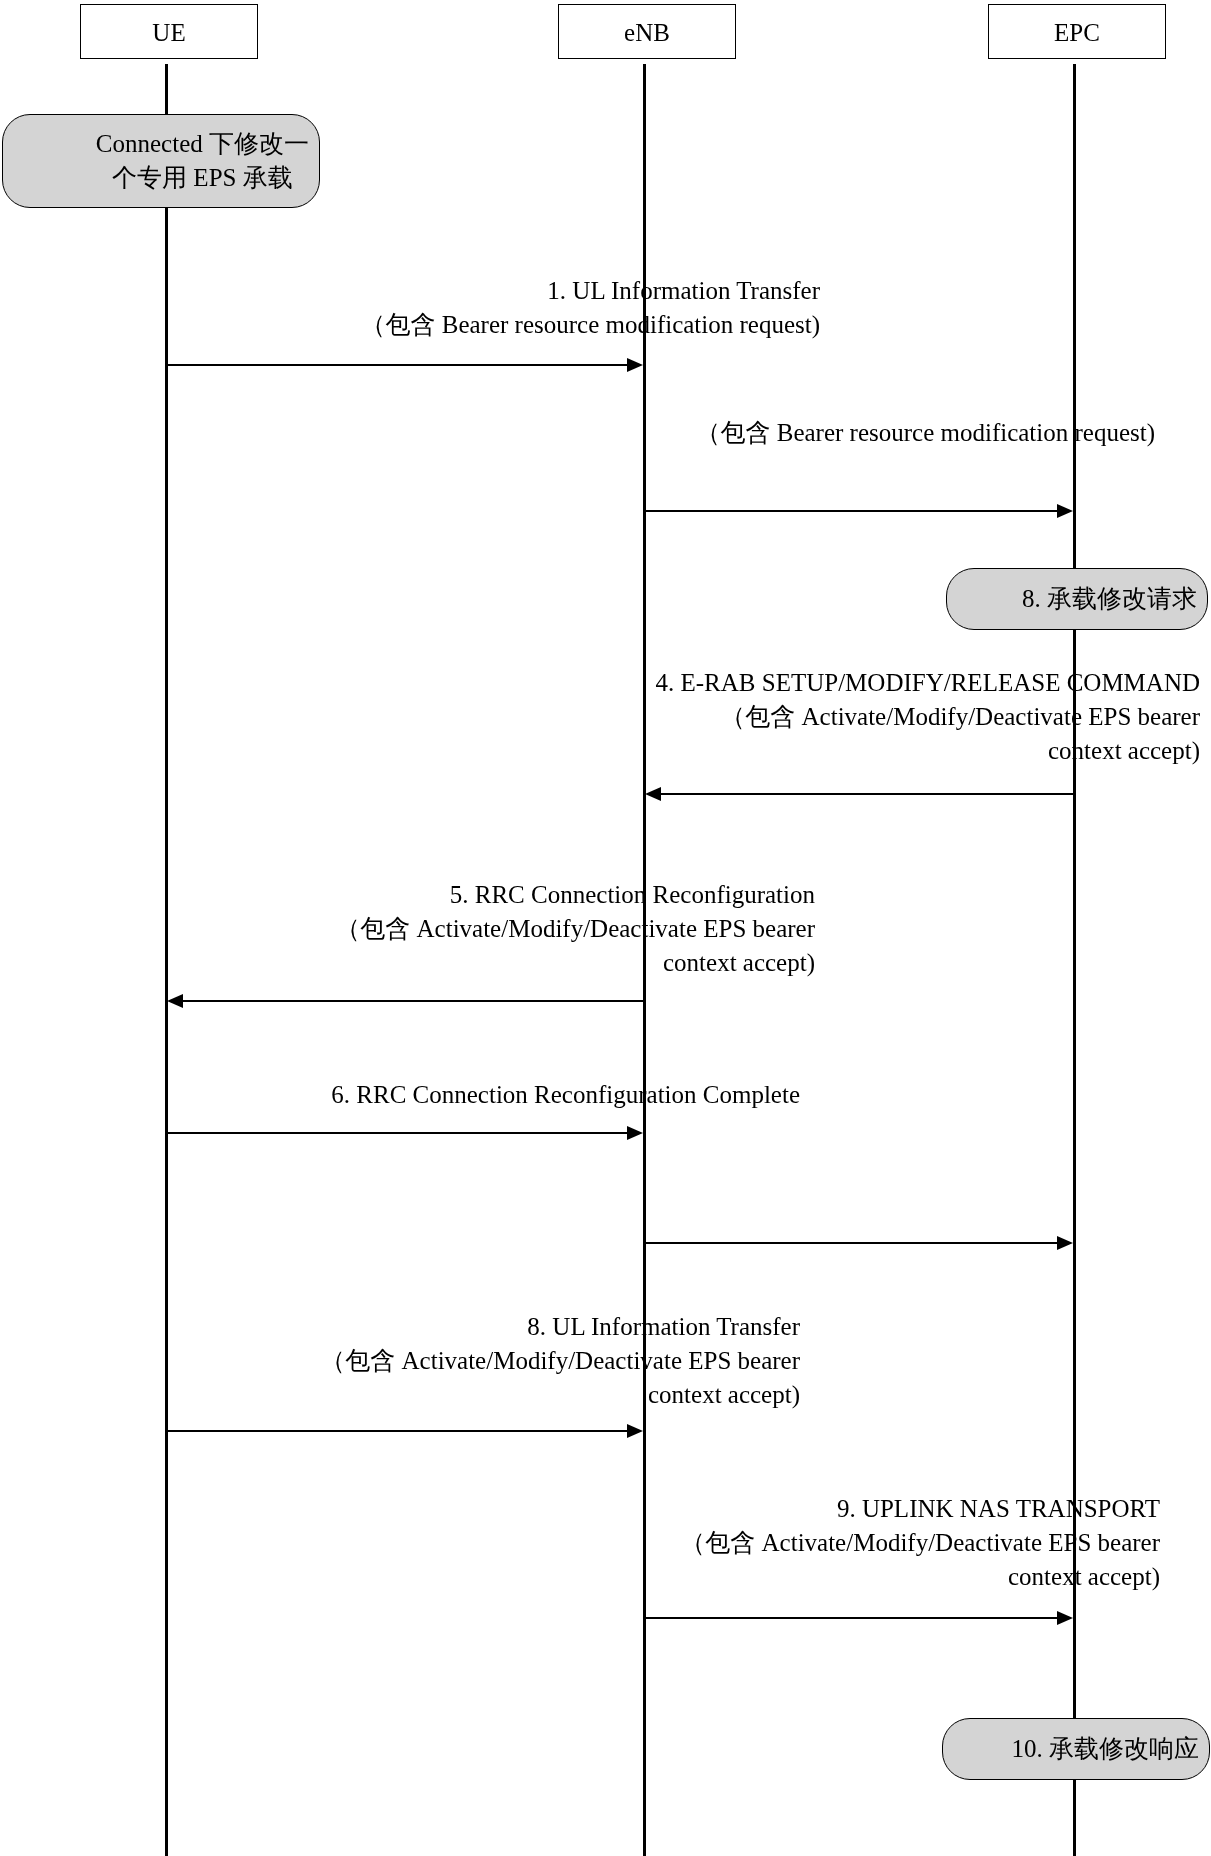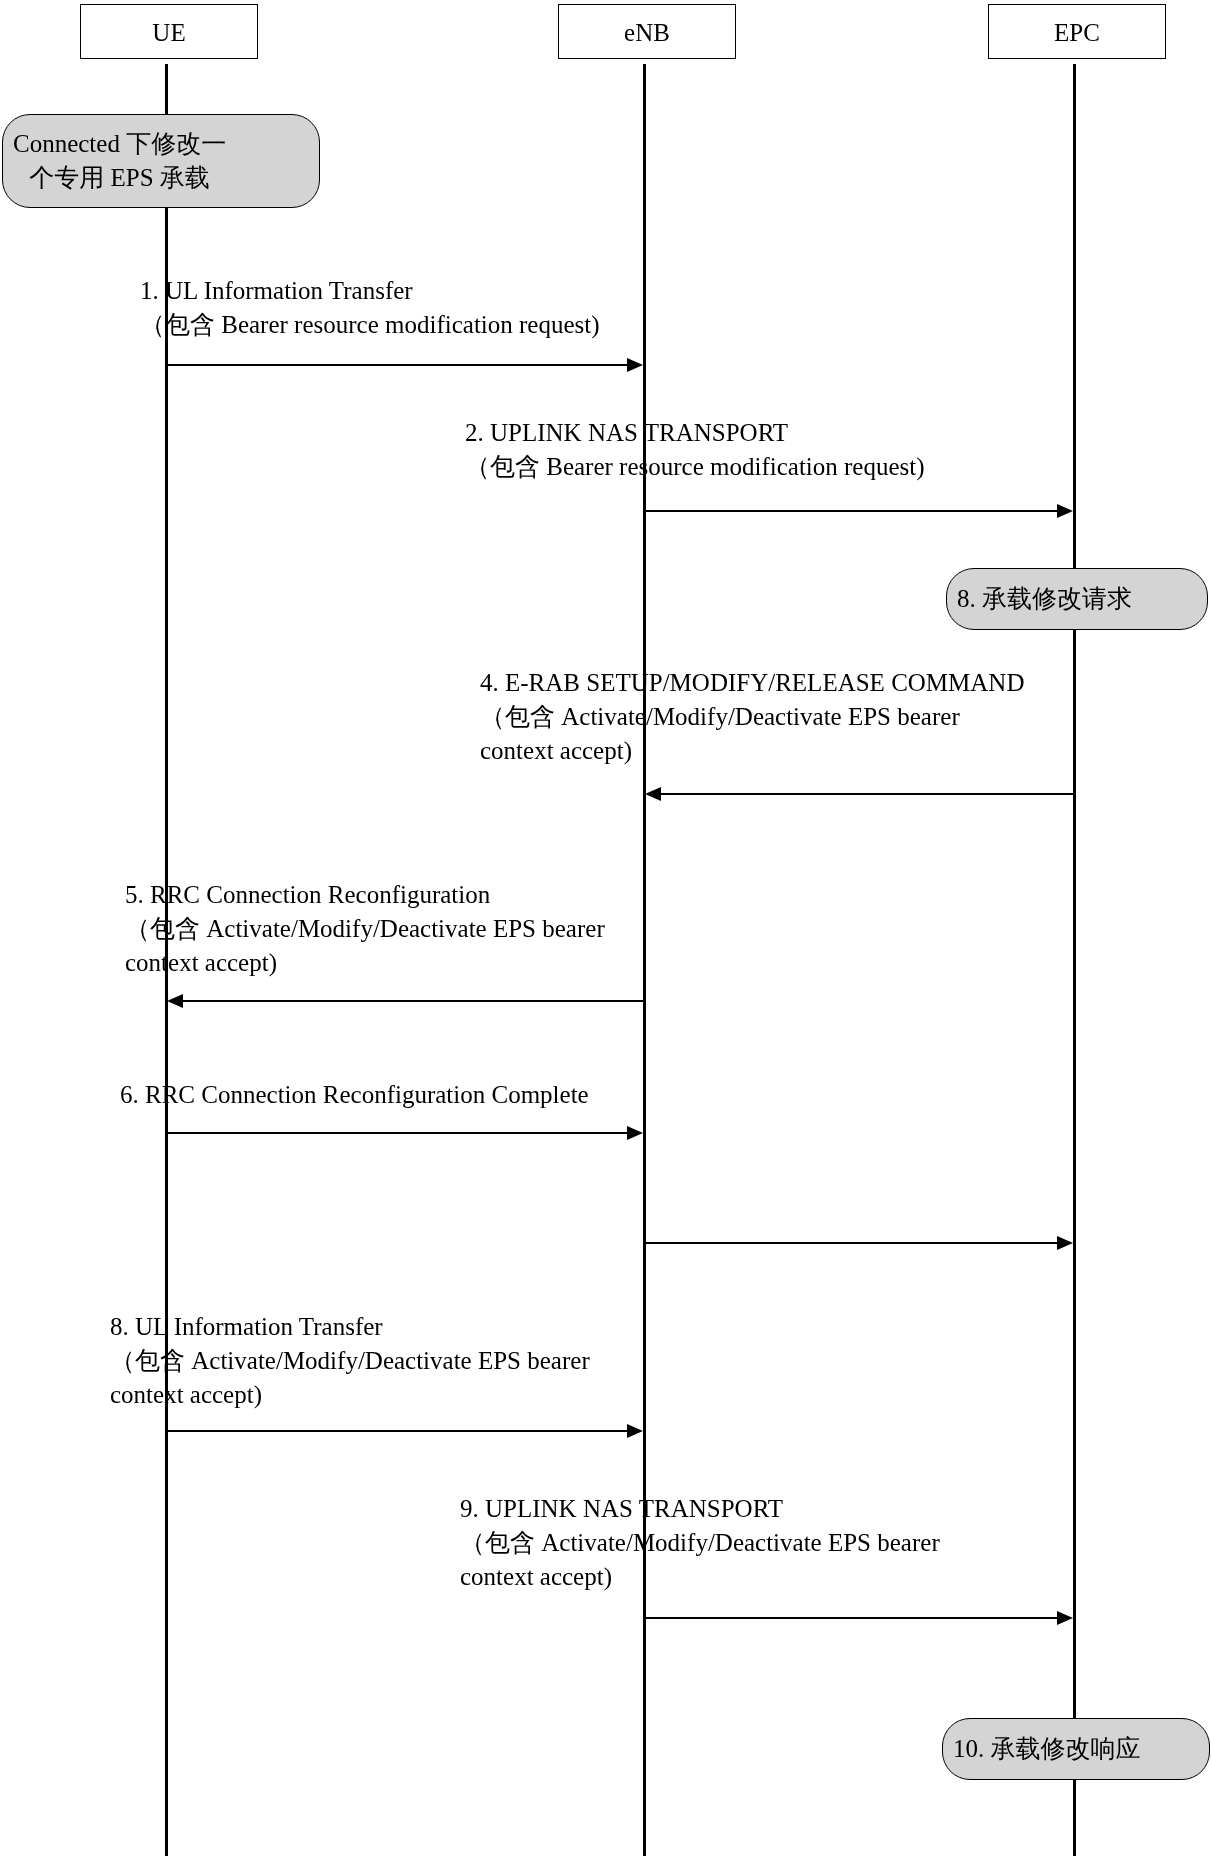--- a/index.html
+++ b/index.html
@@ -32,21 +32,21 @@
     position: absolute;
     width: 3px;
     background: #000;
   }
   .msg-label {
     position: absolute;
     font-size: 25px;
     line-height: 34px;
     white-space: nowrap;
   }
-  .msg-label.center { text-align: left; }
+  .msg-label.center { text-align: right; }
   .arrow-line {
     position: absolute;
     height: 2px;
     background: #000;
   }
   .arrow-head {
     position: absolute;
     width: 0;
     height: 0;
     border-top: 7px solid transparent;
@@ -57,21 +57,21 @@
   .note-box {
     position: absolute;
     background: #d4d4d4;
     border: 1.5px solid #000;
     border-radius: 28px;
     text-align: center;
     font-size: 25px;
     box-sizing: border-box;
     display: flex;
     align-items: center;
-    justify-content: flex-start;
+    justify-content: flex-end;
   }
   .note-box .inner { padding: 0 10px; line-height: 34px; }
 </style>
 </head>
 <body>
 
 <div id="diagram">
 
   <div class="lifeline-line" style="left:165px; top:64px; height:1792px;"></div>
   <div class="lifeline-line" style="left:643px; top:64px; height:1792px;"></div>
@@ -89,21 +89,20 @@
   </div>
 
   <div class="msg-label center" style="left:140px; top:274px; width:680px;">
     <div>1. UL Information Transfer</div>
     <div>（包含 Bearer resource modification request)</div>
   </div>
   <div class="arrow-line" style="left:167px; top:364px; width:460px;"></div>
   <div class="arrow-head right" style="left:627px; top:358px;"></div>
 
   <div class="msg-label center" style="left:465px; top:416px; width:690px;">
-    <div>2. UPLINK NAS TRANSPORT</div>
     <div>（包含 Bearer resource modification request)</div>
   </div>
   <div class="arrow-line" style="left:645px; top:510px; width:412px;"></div>
   <div class="arrow-head right" style="left:1057px; top:504px;"></div>
 
   <div class="note-box" style="left:946px; top:568px; width:262px; height:62px;">
     <div class="inner">8. 承载修改请求</div>
   </div>
 
   <div class="msg-label center" style="left:480px; top:666px; width:720px;">

